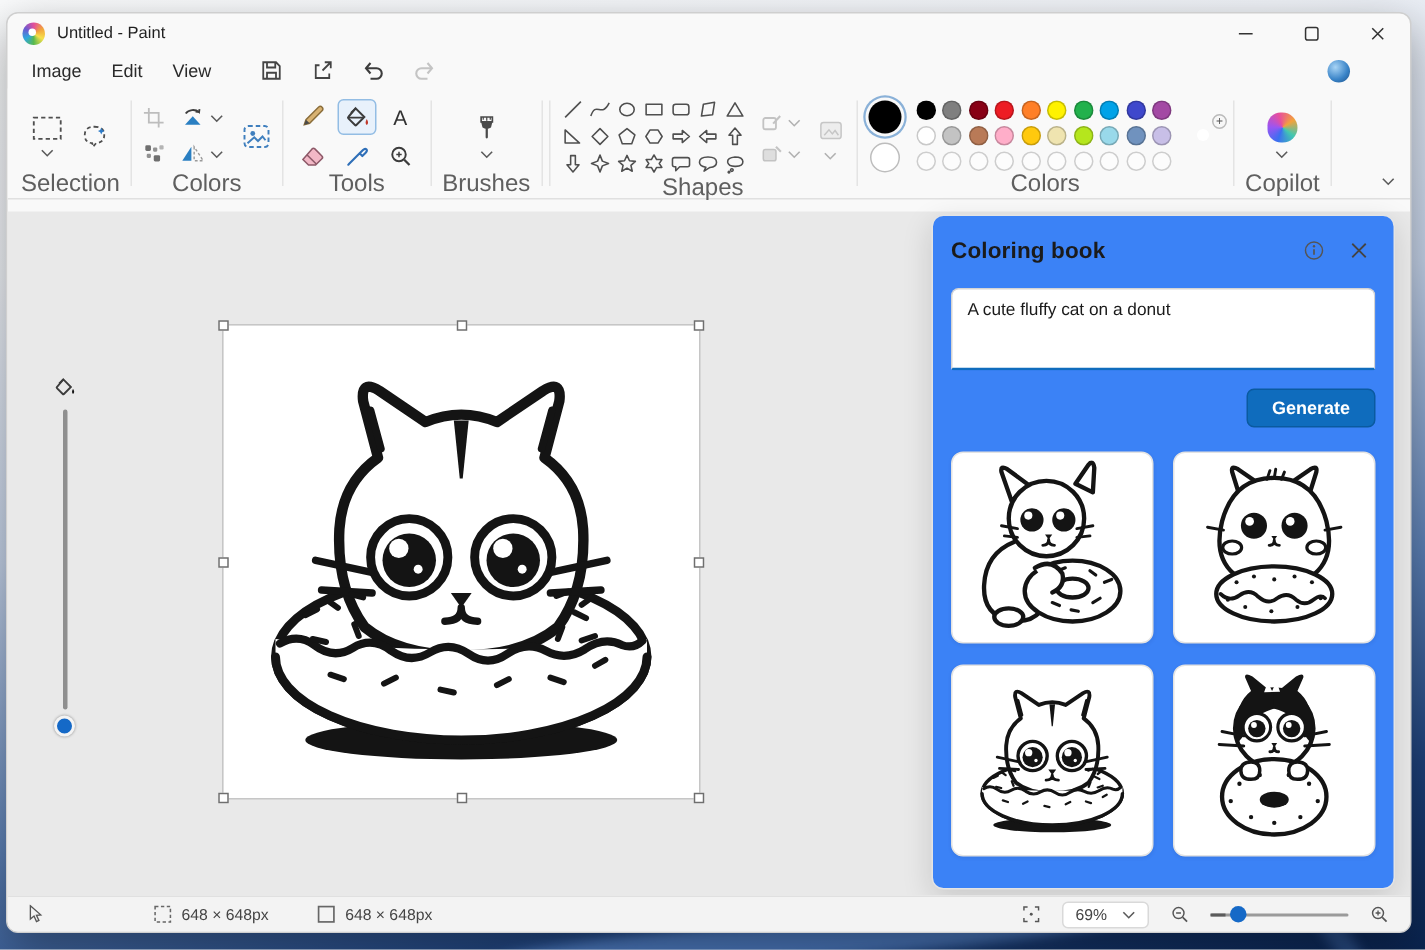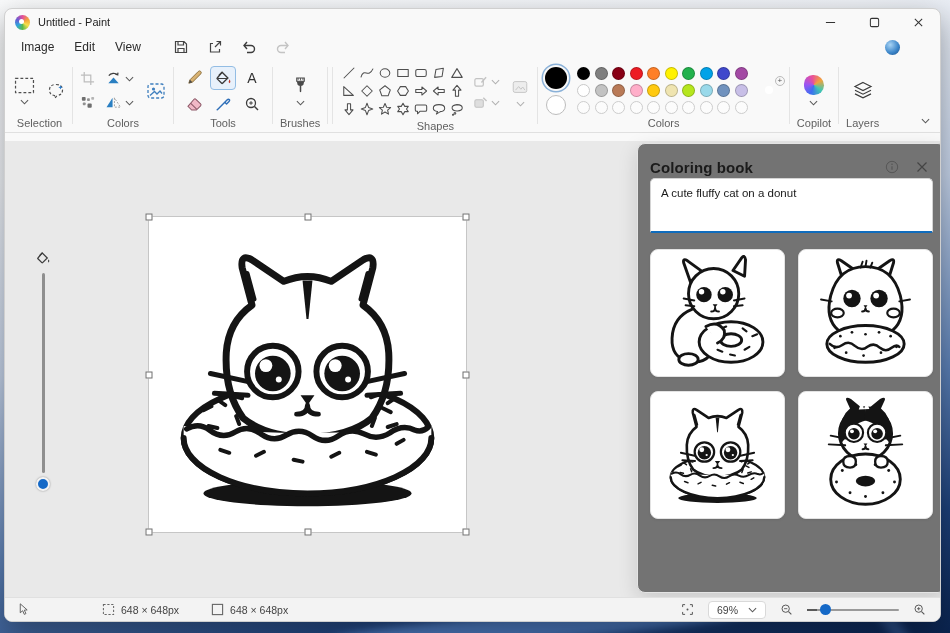--- a/index.html
+++ b/index.html
@@ -36,21 +36,21 @@
   .menu-item:first-child { padding-left:4px; }
   .qat { display:flex; align-items:center; gap:18px; margin-left:22px; }
   .qat .ic16 { width:16px; height:16px; display:block; }
   .right-icons { margin-left:auto; display:flex; align-items:center; gap:16px; padding-right:12px; }
 
   
   .ribbon { height:74px; display:flex; align-items:stretch; padding:0 4px; border-bottom:1px solid #e0e0e0; position:relative; background:#f9f9f9; }
   .rsep { width:1px; background:#e4e4e4; margin:8px 2px; }
   .rgroup { display:flex; flex-direction:column; align-items:center; padding:5px 5px 3px; }
   .rgroup .rcontent { flex:1; display:flex; align-items:center; }
-  .rlabel { font-size:11px; color:#5f5f5f; line-height:12px; white-space:nowrap; }
+  .rlabel { font-size:16px; color:#5f5f5f; line-height:12px; white-space:nowrap; }
   .chev { width:9px; height:6px; display:block; }
   .icbtn { display:flex; align-items:center; justify-content:center; }
 
   .sel-col { display:flex; flex-direction:column; align-items:center; gap:5px; }
   .img-grid { display:grid; grid-template-columns:auto auto; grid-auto-rows:22px; gap:2px 10px; align-items:center; }
   .with-chev { display:flex; align-items:center; gap:3px; }
 
   .tools-grid { display:grid; grid-template-columns:repeat(3,26px); grid-auto-rows:25px; gap:1px 3px; justify-items:center; align-items:center; }
   .tool-sel { background:#e8f1fb; border:1px solid #93bde4; border-radius:4px; width:26px; height:24px; display:flex; align-items:center; justify-content:center; }
   .letterA { font-size:14px; color:#333; }
@@ -83,29 +83,29 @@
 
   .vslider { position:absolute; left:24px; top:110px; width:28px; display:flex; flex-direction:column; align-items:center; }
   .vslider .track { width:3px; height:200px; background:#8f8f8f; border-radius:2px; margin-top:8px; }
   .vslider .thumb { width:11px; height:11px; border-radius:50%; background:#1569c7; border:2px solid #f4f4f4; box-shadow:0 0 2px rgba(0,0,0,.4); margin-top:4px; }
 
   .canvas { position:absolute; left:144px; top:76px; width:317px; height:315px; background:#fff; outline:1px solid #c6c6c6; }
   .canvas svg.art { width:100%; height:100%; display:block; }
   .handle { position:absolute; width:7px; height:7px; background:#fff; border:1px solid #6f6f6f; transform:translate(-50%,-50%); }
 
   
-  .panel { position:absolute; left:632px; top:134px; width:309px; height:450px;
-    background:#737373; border:1px solid #e4e4e4; border-radius:8px;
+  .panel { position:absolute; left:616px; top:134px; width:309px; height:450px;
+    background:#3b82f6; border:1px solid #e4e4e4; border-radius:8px;
     box-shadow:0 6px 20px rgba(0,0,0,.14); padding:12px 12px 10px; }
   .panel-head { display:flex; align-items:center; }
   .panel-title { font-size:15px; font-weight:700; color:#1b1b1b; letter-spacing:.1px; }
   .panel-head .spacer { flex:1; }
   .panel-head svg { width:14px; height:14px; }
   .panel-head .hbtn { padding:4px; display:flex; }
-  .prompt-box { margin-top:0; height:55px; background:#fff; border:1px solid #d4d4d4; border-bottom:2px solid #0f6cbd; border-radius:5px 5px 2px 2px; padding:8px 10px; }
+  .prompt-box { margin-top:14px; height:55px; background:#fff; border:1px solid #d4d4d4; border-bottom:2px solid #0f6cbd; border-radius:5px 5px 2px 2px; padding:8px 10px; }
   .prompt-text { font-size:11.5px; color:#1a1a1a; }
   .gen-row { display:flex; justify-content:flex-end; margin-top:12px; }
   .gen-btn { background:#0f6cbd; color:#fff; font-size:12px; font-weight:600; border:1px solid #0a5aa0; border-radius:5px; padding:5px 16px; }
   .thumbs { display:grid; grid-template-columns:1fr 1fr; gap:14px 13px; margin-top:16px; }
   .thumb { background:#fff; border:1px solid #e3e3e3; border-radius:8px; box-shadow:0 1px 3px rgba(0,0,0,.07); height:128px; padding:5px; }
   .thumb svg { width:100%; height:100%; display:block; }
 
   
   .statusbar { position:absolute; left:0; right:0; bottom:0; height:24px; background:#f3f3f3; border-top:1px solid #e0e0e0;
     display:flex; align-items:center; font-size:10.5px; color:#444; }
@@ -573,32 +573,20 @@
           <svg class="chev">
               <use href="#chev"></use>
             </svg>
         </div>
       </div>
       <span class="rlabel">Copilot</span>
     </div>
 
     <div class="rsep"></div>
 
-    <div class="rgroup">
-      <div class="rcontent">
-        <span class="icbtn">
-          <svg width="20" height="19" viewBox="0 0 20 19">
-              <path d="M10,1.5 L18,5.5 L10,9.5 L2,5.5 Z" fill="none" stroke="#3c3c3c" stroke-width="1.2"></path>
-              <path d="M2,9.2 L10,13.2 L18,9.2" fill="none" stroke="#3c3c3c" stroke-width="1.2"></path>
-              <path d="M2,12.9 L10,16.9 L18,12.9" fill="none" stroke="#3c3c3c" stroke-width="1.2"></path>
-            </svg>
-        </span>
-      </div>
-      <span class="rlabel">Layers</span>
-    </div>
 
     <span class="ribbon-collapse icbtn">
         <svg class="chev">
           <use href="#chev"></use>
         </svg>
       </span>
   </div>
 
   <div class="workarea">
 
@@ -642,20 +630,23 @@
           <svg viewBox="0 0 14 14">
             <path d="M2.5,2.5 L11.5,11.5 M11.5,2.5 L2.5,11.5" stroke="#444" stroke-width="1.2"></path>
           </svg>
         </span>
     </div>
 
     <div class="prompt-box">
       <div class="prompt-text">A cute fluffy cat on a donut</div>
     </div>
 
+    <div class="gen-row">
+      <button class="gen-btn">Generate</button>
+    </div>
 
     <div class="thumbs">
       <div class="thumb">
         <svg viewBox="0 0 120 120">
           <g stroke="#141414" fill="#fff" stroke-width="3" stroke-linecap="round" stroke-linejoin="round">
             <path d="M34,56 Q14,64 13,86 Q12,106 30,110 Q44,113 52,104" fill="#fff"></path>
             <ellipse cx="30" cy="108" rx="10" ry="6"></ellipse>
             <path d="M32,28 L25,8 Q24,3 29,6 L44,17 Z"></path>
             <path d="M76,16 L85,3 Q88,-1 89,5 L88,22 Z"></path>
             <circle cx="56" cy="40" r="26"></circle>

